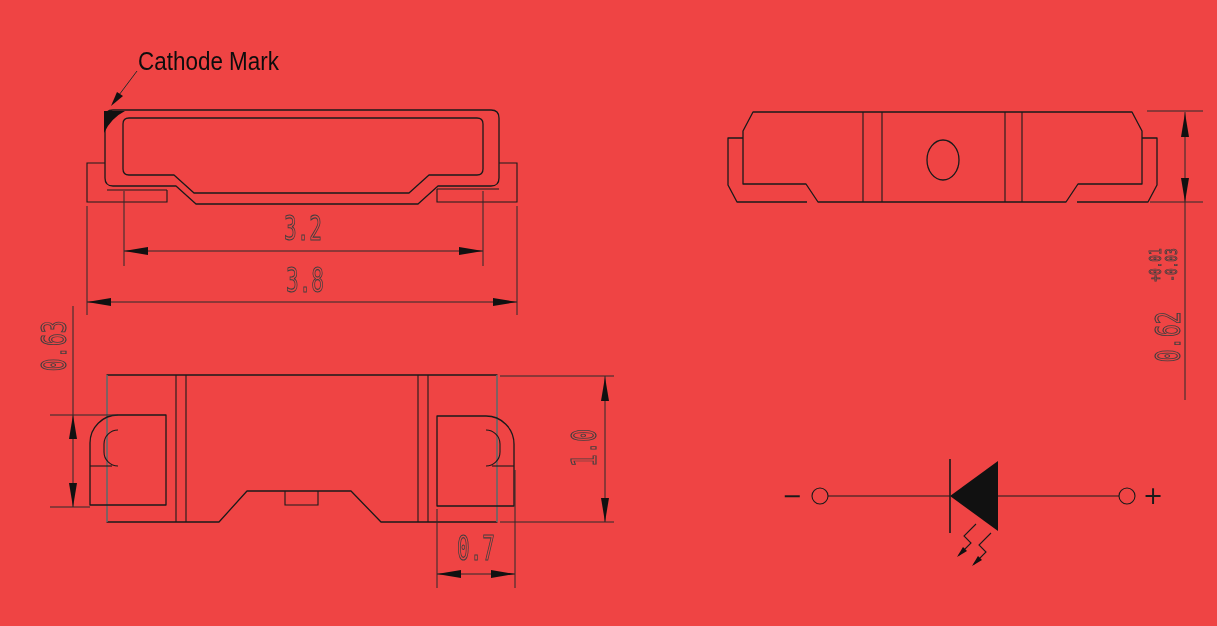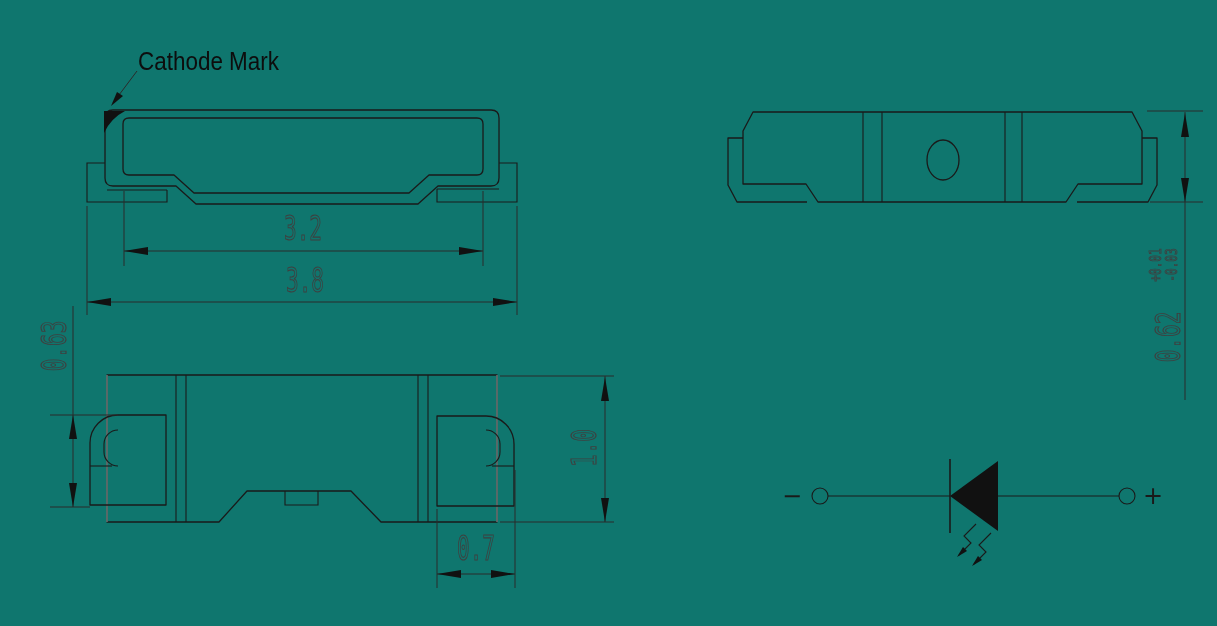--- a/index.html
+++ b/index.html
@@ -1,16 +1,16 @@
 <!DOCTYPE html>
 <html><head>
 <meta charset="utf-8">
 <style>
   html,body{margin:0;padding:0;background:#ffffff;}
-  .canvas{position:relative;width:1217px;height:626px;background:#0f766e;overflow:hidden;}
+  .canvas{position:relative;width:1217px;height:626px;background:#ef4444;overflow:hidden;}
   svg{position:absolute;left:0;top:0;}
   .outline{fill:none;stroke:#1a1a1a;stroke-width:1.3;stroke-linejoin:round;}
   .thin{fill:none;stroke:#1a1a1a;stroke-width:1.1;}
   .dimline{fill:none;stroke:#2a2a2a;stroke-width:1;}
   .arrow{fill:#111;stroke:none;}
   .dimtext{font-family:"DejaVu Sans Mono",monospace;font-size:34px;fill:none;stroke:#3f3f3f;stroke-width:1.15;}
   .toltext{font-family:"DejaVu Sans Mono",monospace;font-size:16px;fill:none;stroke:#3f3f3f;stroke-width:0.9;}
   .labeltext{font-family:"Liberation Sans","DejaVu Sans",sans-serif;font-size:25px;fill:#0d0d0d;font-weight:500;}
   .symtext{font-family:"DejaVu Sans",sans-serif;font-size:24px;fill:#1a1a1a;}
   .hidden-edge{stroke:#9a9a9a;stroke-width:1;fill:none;}

